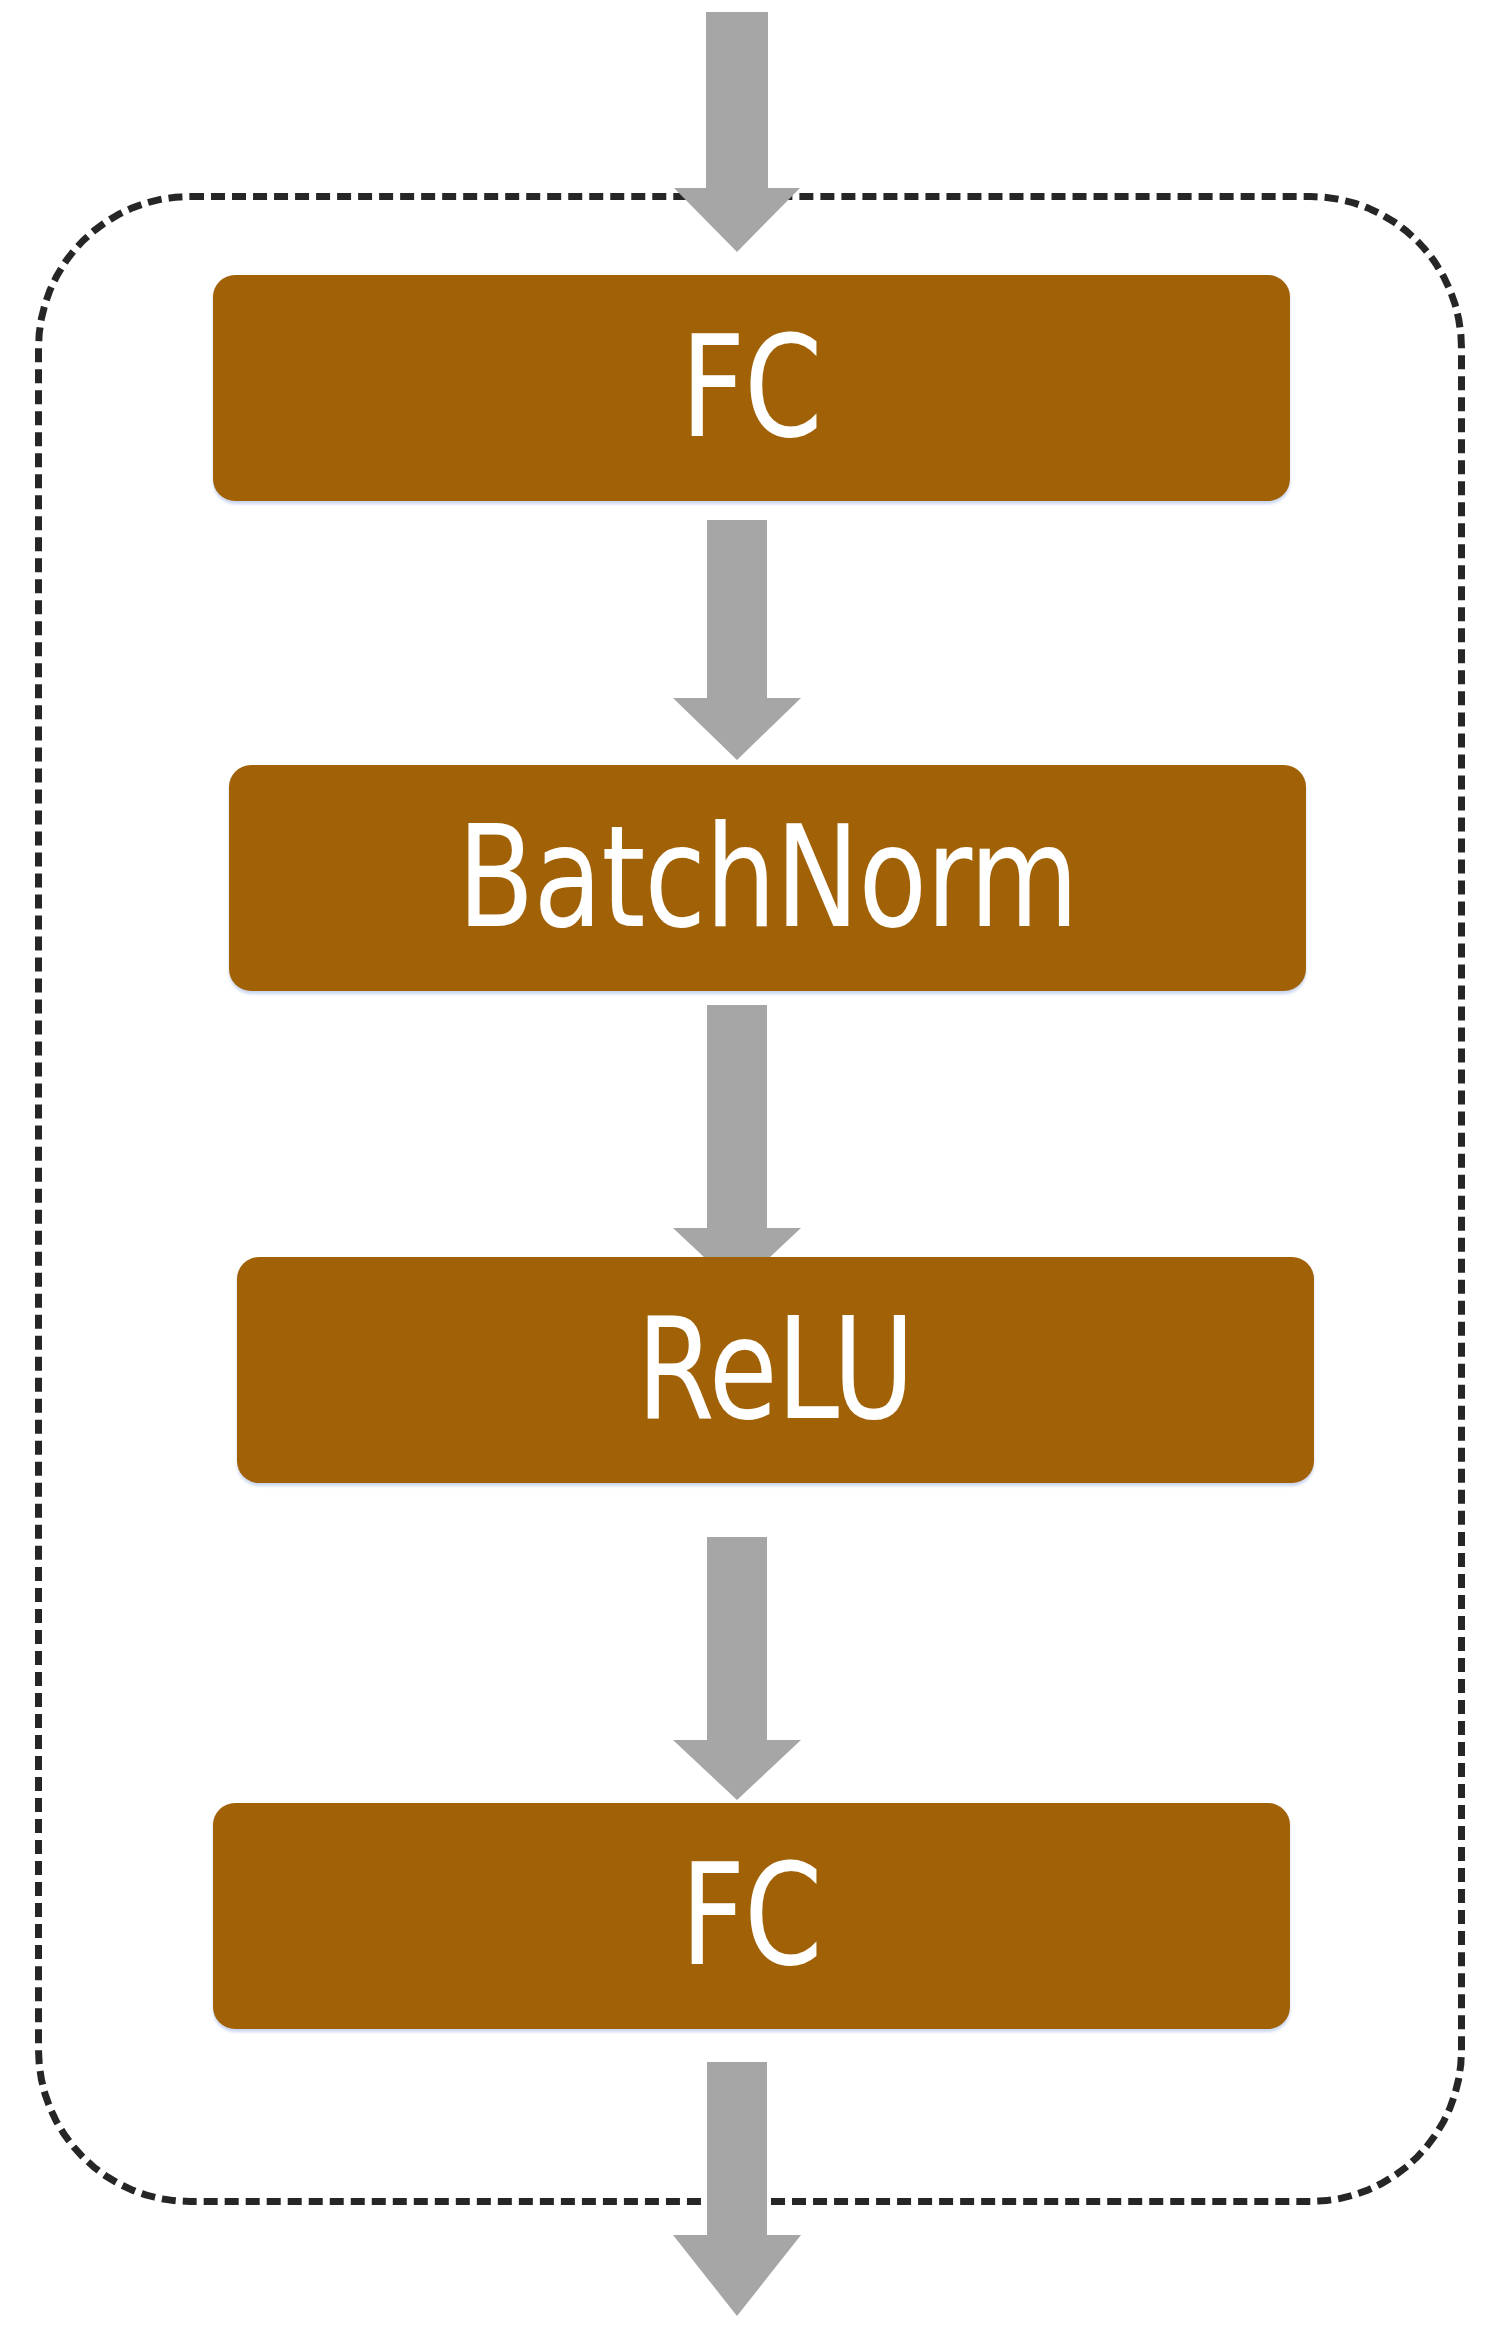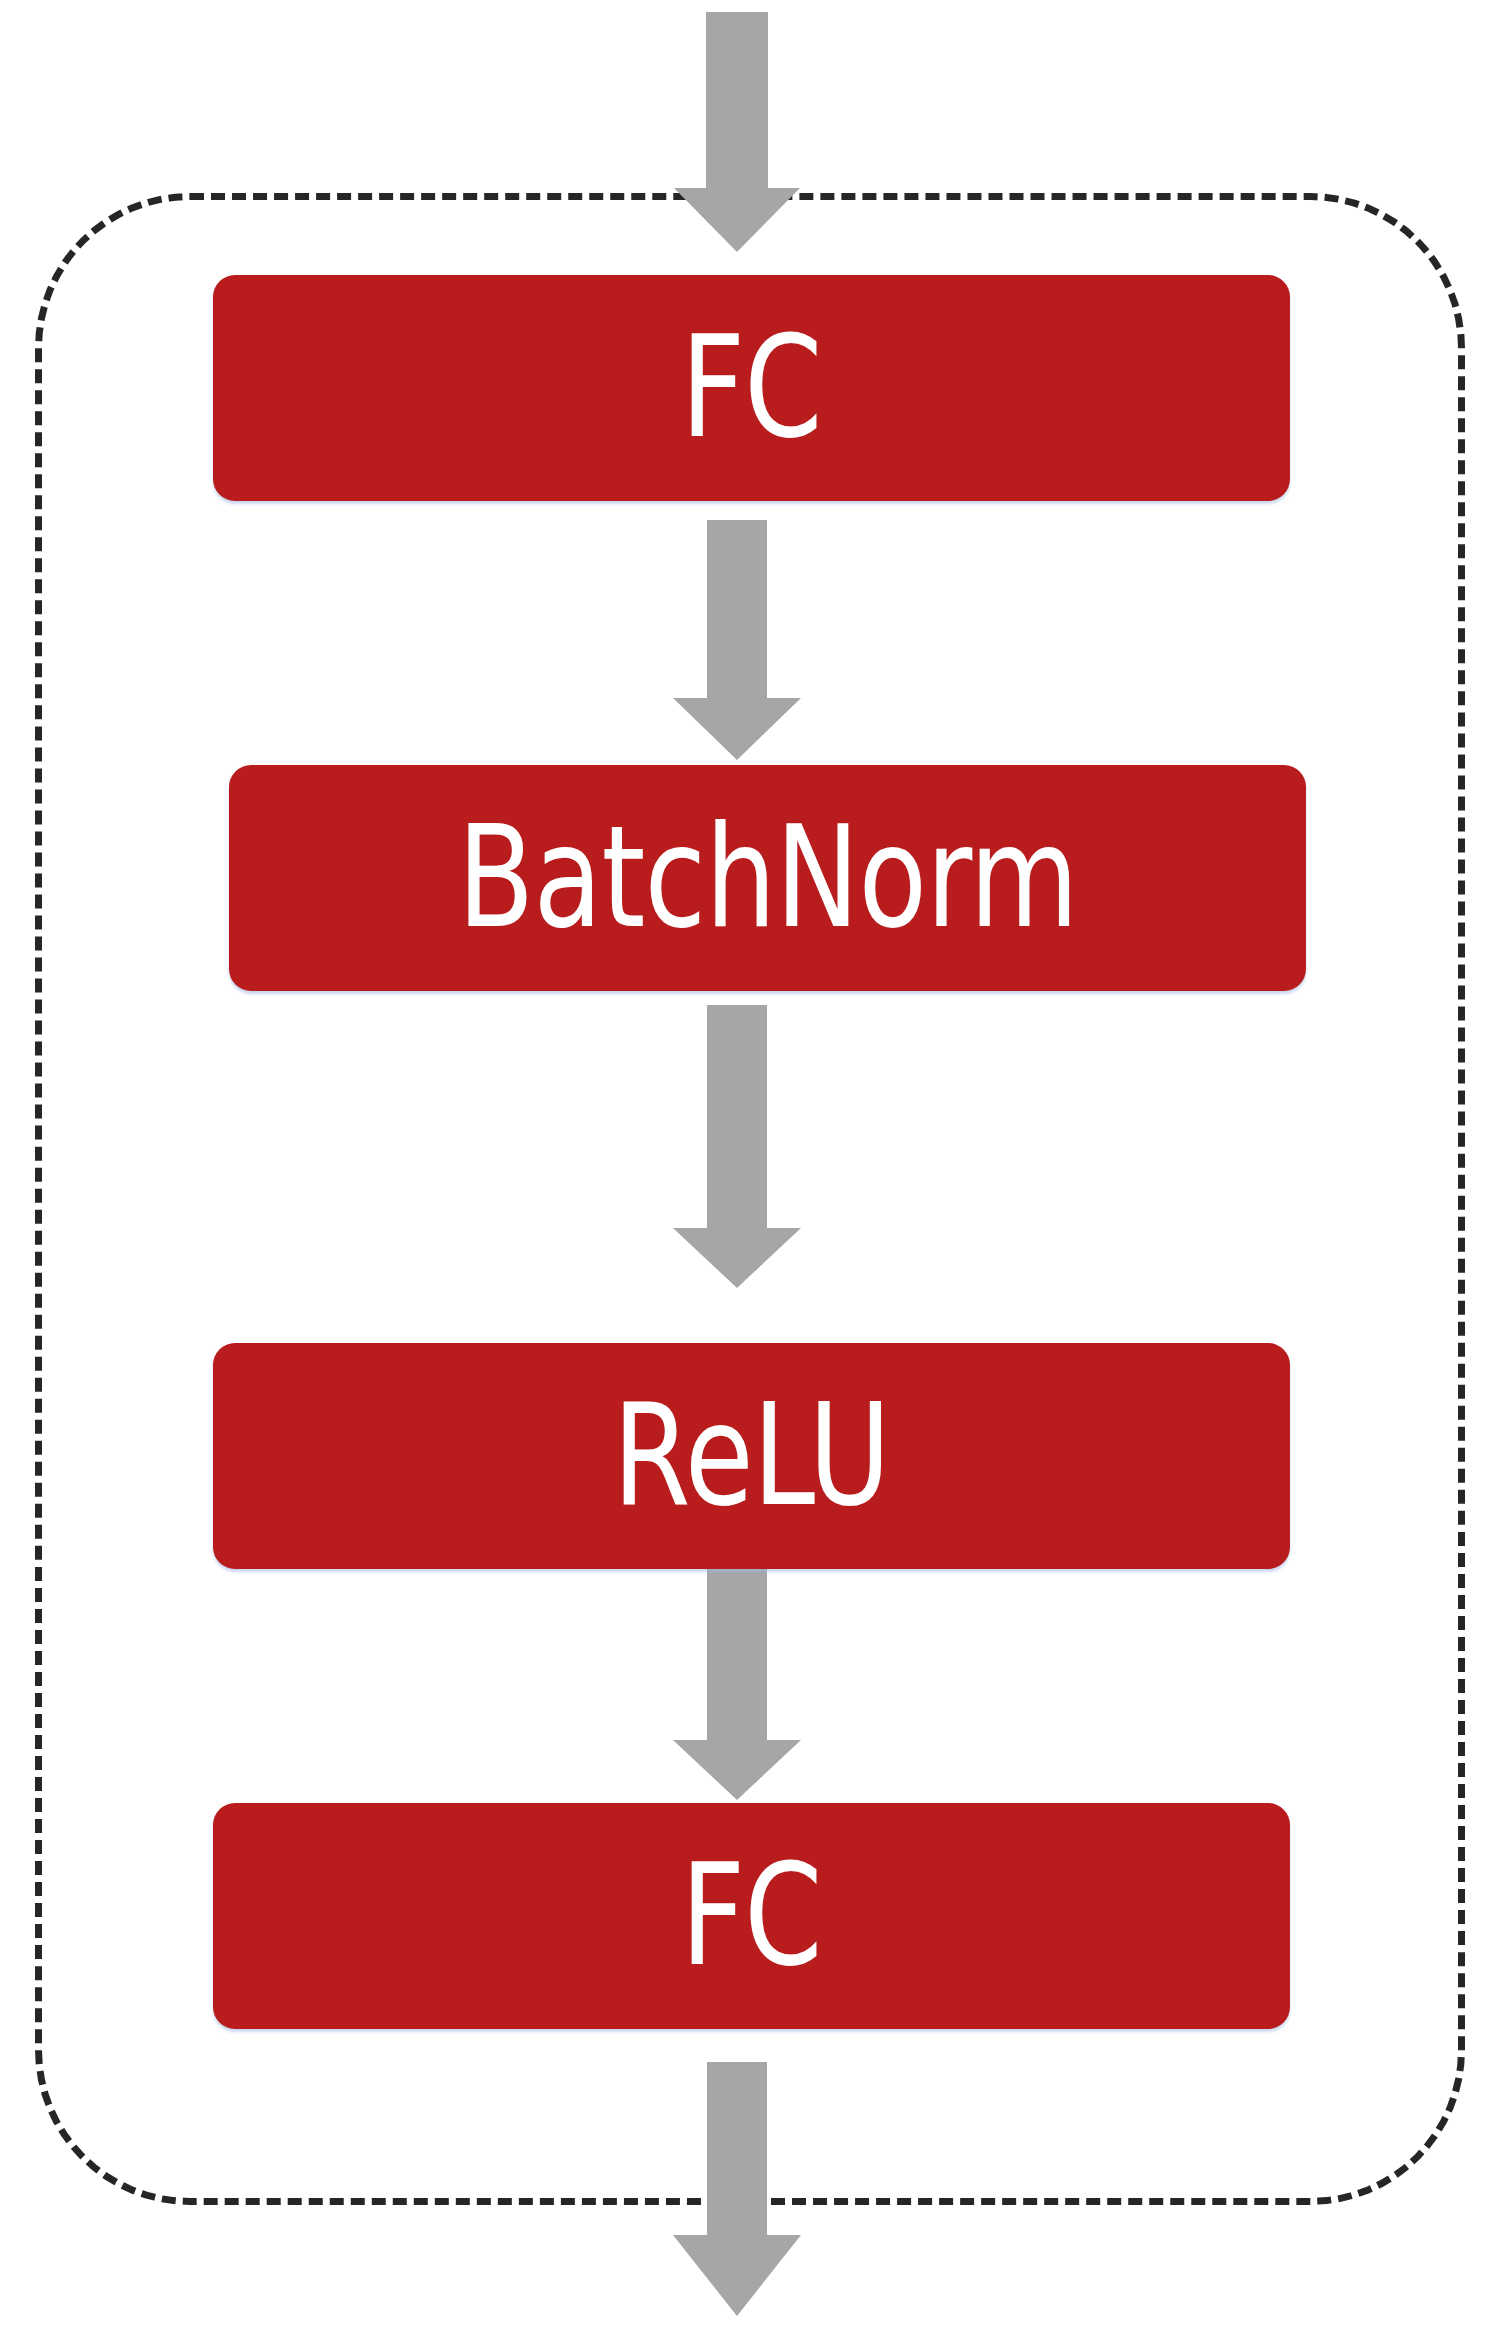--- a/index.html
+++ b/index.html
@@ -28,42 +28,42 @@
     border: 7px dashed #262626;
     border-radius: 155px;
     background: transparent;
   }
   
   .layer-box {
     position: absolute;
     left: 213px;
     width: 1077px;
     height: 226px;
-    background: #b91c1c;
+    background: #a16207;
     border-radius: 22px;
     display: flex;
     align-items: center;
     justify-content: center;
     box-shadow: 0 3px 3px rgba(160,181,226,0.55);
   }
   .layer-label {
     color: #ffffff;
     font-family: "DejaVu Sans", sans-serif;
     font-size: 140px;
     font-weight: 400;
     line-height: 1;
     letter-spacing: -1px;
     transform: scaleX(0.80);
     transform-origin: center center;
     white-space: nowrap;
     user-select: none;
   }
   #box-fc1   { top: 275px; }
   #box-bn    { top: 765px; margin-left: 16px; }
-  #box-relu  { top: 1343px; }
+  #box-relu  { top: 1257px; margin-left: 24px; }
   #box-fc2   { top: 1803px; }
 
   
   .arrow-svg {
     position: absolute;
     left: 0;
     top: 0;
     width: 1499px;
     height: 2346px;
     pointer-events: none;

